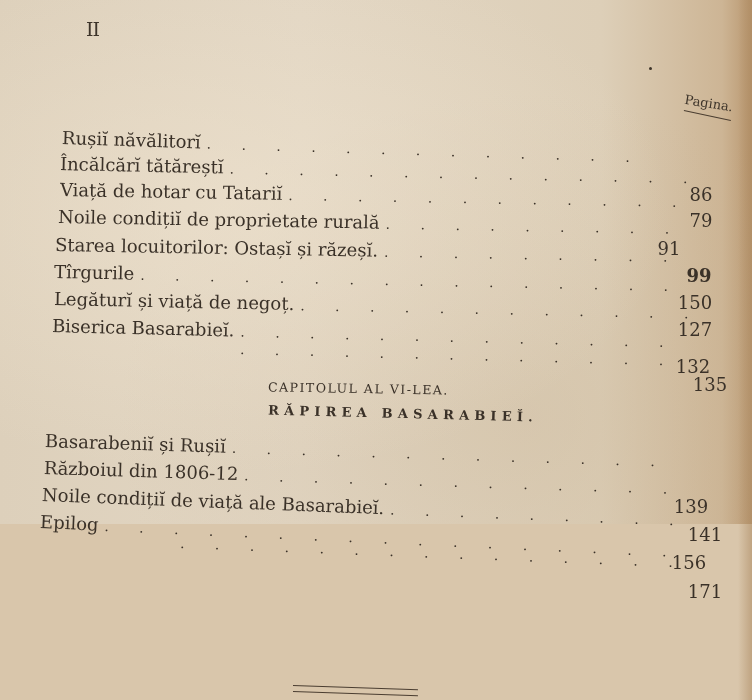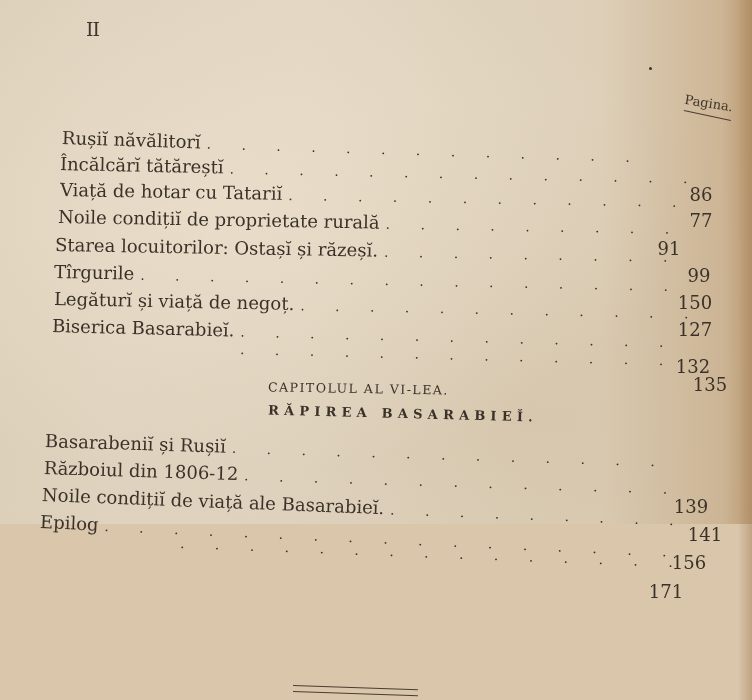--- a/index.html
+++ b/index.html
@@ -130,33 +130,33 @@
   <div class="toc-row" style="left:60px;top:153px;width:640px;transform:rotate(1.2deg);transform-origin:left center;">
     <span class="toc-title">Încălcărĭ tătăreștĭ</span>
     <span class="toc-dots">. . . . . . . . . . . . . . . . . . . . . . . . . . . . . .</span>
   </div>
   <div class="toc-page" style="left:676px;top:154px;">86</div>
 
   <div class="toc-row" style="left:60px;top:179px;width:640px;transform:rotate(1deg);transform-origin:left center;">
     <span class="toc-title">Viață de hotar cu Tatariĭ</span>
     <span class="toc-dots">. . . . . . . . . . . . . . . . . . . . . . . . . .</span>
   </div>
-  <div class="toc-page" style="left:676px;top:180px;">77</div>
+  <div class="toc-page" style="left:676px;top:180px;">79</div>
 
   <div class="toc-row" style="left:58px;top:206px;width:640px;transform:rotate(1deg);transform-origin:left center;">
     <span class="toc-title">Noile condițiĭ de proprietate rurală</span>
     <span class="toc-dots">. . . . . . . . . . . . . . . . . . .</span>
   </div>
   <div class="toc-page" style="left:644px;top:208px;">91</div>
 
   <div class="toc-row" style="left:55px;top:234px;width:640px;transform:rotate(1deg);transform-origin:left center;">
     <span class="toc-title">Starea locuitorilor: Ostașĭ și răzeșĭ.</span>
     <span class="toc-dots">. . . . . . . . . . . . . . . . . .</span>
   </div>
-  <div class="toc-page" style="left:674px;top:235px;">99</div>
+  <div class="toc-page" style="left:674px;top:235px;font-weight:bold;">99</div>
 
   <div class="toc-row" style="left:54px;top:261px;width:640px;transform:rotate(1.2deg);transform-origin:left center;">
     <span class="toc-title">Tîrgurile</span>
     <span class="toc-dots">. . . . . . . . . . . . . . . . . . . . . . . . . . . . . . .</span>
   </div>
   <div class="toc-page" style="left:670px;top:262px;">150</div>
 
   <div class="toc-row" style="left:54px;top:288px;width:640px;transform:rotate(1.2deg);transform-origin:left center;">
     <span class="toc-title">Legăturĭ și viață de negoț.</span>
     <span class="toc-dots">. . . . . . . . . . . . . . . . . . . . . . .</span>
@@ -196,17 +196,17 @@
 
   <div class="toc-row" style="left:40px;top:511px;width:640px;transform:rotate(2.6deg);transform-origin:left center;">
     <span class="toc-title">Epilog</span>
     <span class="toc-dots">. . . . . . . . . . . . . . . . . . . . . . . . . . . . . .</span>
   </div>
   <div class="toc-page" style="left:664px;top:522px;">156</div>
 
   <div class="toc-row" style="left:180px;top:535px;width:500px;transform:rotate(2.2deg);transform-origin:left center;">
     <span class="toc-dots" style="margin-left:0;">. . . . . . . . . . . . . . . . . . . . . . . .</span>
   </div>
-  <div class="toc-page" style="left:641px;top:551px;">171</div>
+  <div class="toc-page" style="left:680px;top:551px;">171</div>
 
   <div class="bottom-rule" style="left:293px;top:685px;width:125px;transform:rotate(2deg);transform-origin:left center;"></div>
   <div class="bottom-rule" style="left:293px;top:691px;width:125px;transform:rotate(2deg);transform-origin:left center;"></div>
 </div>
 
 </body></html>

